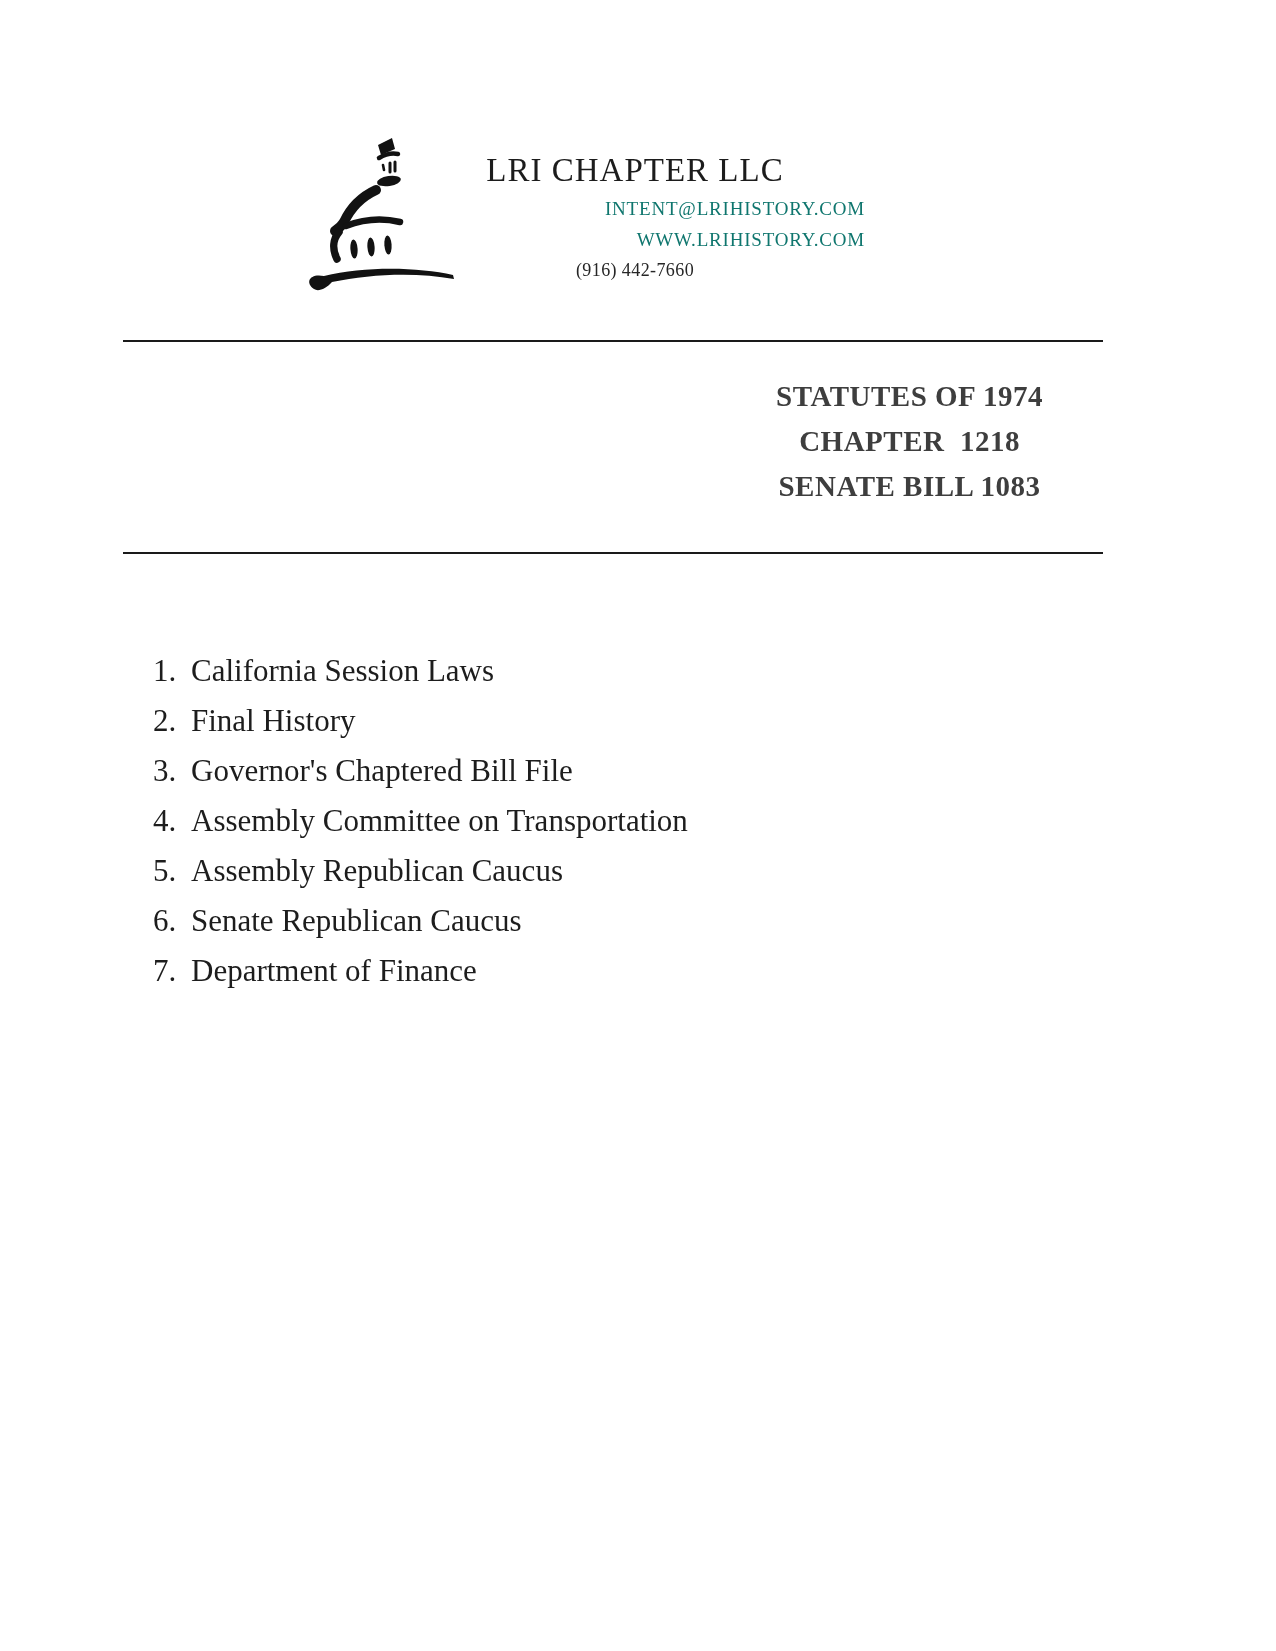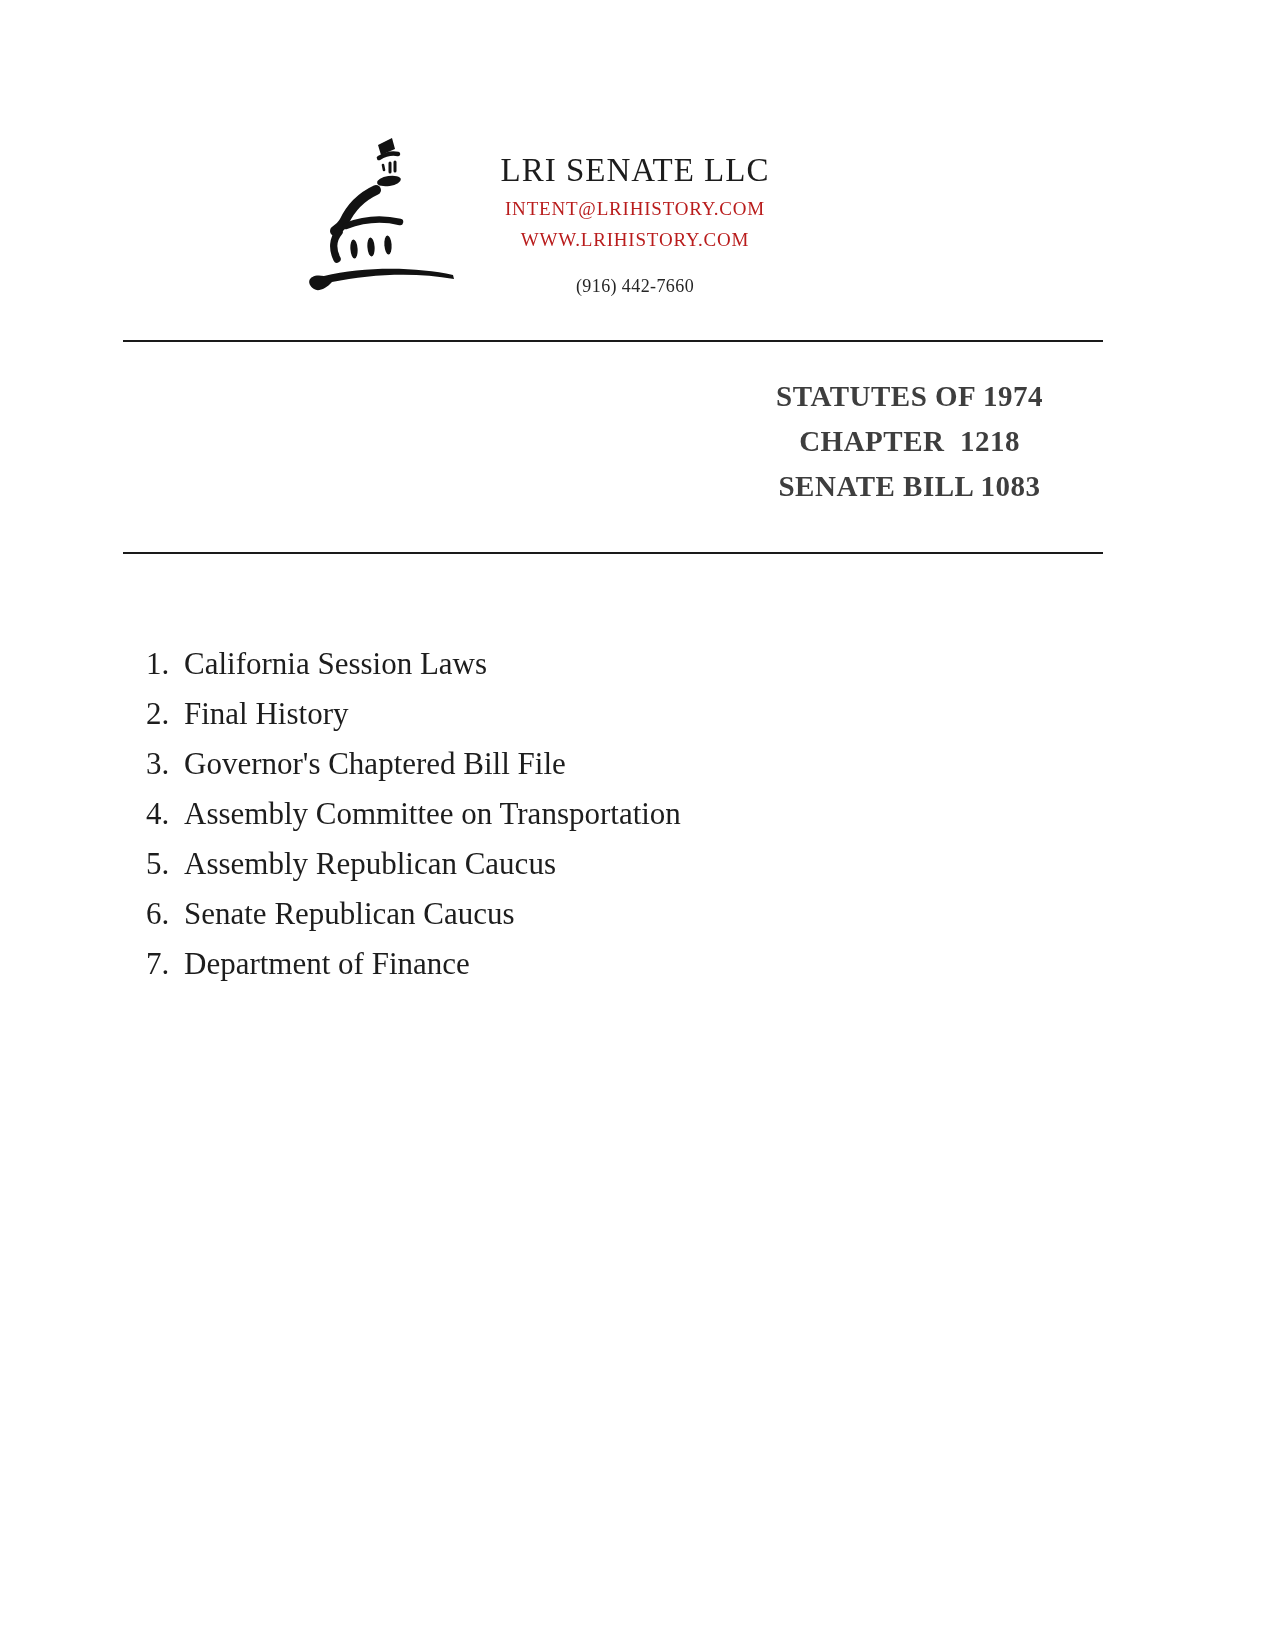--- a/index.html
+++ b/index.html
@@ -34,29 +34,30 @@
   }
   .company {
     font-size: 33px;
     letter-spacing: 1px;
     color: #1c1c1c;
     white-space: nowrap;
   }
   .contact-line {
     font-size: 19px;
     letter-spacing: 0.8px;
-    color: #b91c1c;
+    color: #0f766e;
     margin-top: 9px;
     white-space: nowrap;
+    text-align: right;
   }
   .phone-line {
     font-size: 18px;
     letter-spacing: 0.4px;
     color: #262626;
-    margin-top: 25px;
+    margin-top: 9px;
     white-space: nowrap;
   }
 
   
   .rule {
     position: absolute;
     left: 123px;
     width: 980px;
     height: 2px;
     background: #1a1a1a;
@@ -90,21 +91,21 @@
     font-size: 34px;
     font-weight: bold;
     color: #141414;
     letter-spacing: 0.3px;
   }
   .toc-list {
     position: absolute;
     left: 145px;
     top: 638px;
     list-style: none;
-    margin: 1px;
+    margin: 8px;
     padding: 0;
   }
   .toc-item {
     font-size: 31px;
     line-height: 50px;
     height: 50px;
     color: #1d1d1d;
     white-space: nowrap;
   }
   .toc-num {
@@ -144,21 +145,21 @@
 
       <ellipse cx="64" cy="124" rx="3.6" ry="9.5" fill="#121212" transform="rotate(-4 64 124)"></ellipse>
       <ellipse cx="81" cy="122" rx="3.6" ry="9.5" fill="#121212" transform="rotate(-4 81 122)"></ellipse>
       <ellipse cx="98" cy="120" rx="3.6" ry="9.5" fill="#121212" transform="rotate(-4 98 120)"></ellipse>
 
       <path d="M24,164 C15,158 19,148 34,151 C75,141 128,142 163,150 L164,154 C126,147 80,149 42,157 C36,164 28,167 24,164 Z" fill="#121212"></path>
     </svg>
   </div>
 
   <div class="header-text">
-    <div class="company">LRI SENATE LLC</div>
+    <div class="company">LRI CHAPTER LLC</div>
     <div class="contact-line">INTENT@LRIHISTORY.COM</div>
     <div class="contact-line">WWW.LRIHISTORY.COM</div>
     <div class="phone-line">(916) 442-7660</div>
   </div>
 
   <div class="rule rule-top"></div>
 
   <div class="case-header">
     <div class="case-line">STATUTES OF 1974</div>
     <div class="case-line">CHAPTER  1218</div>

